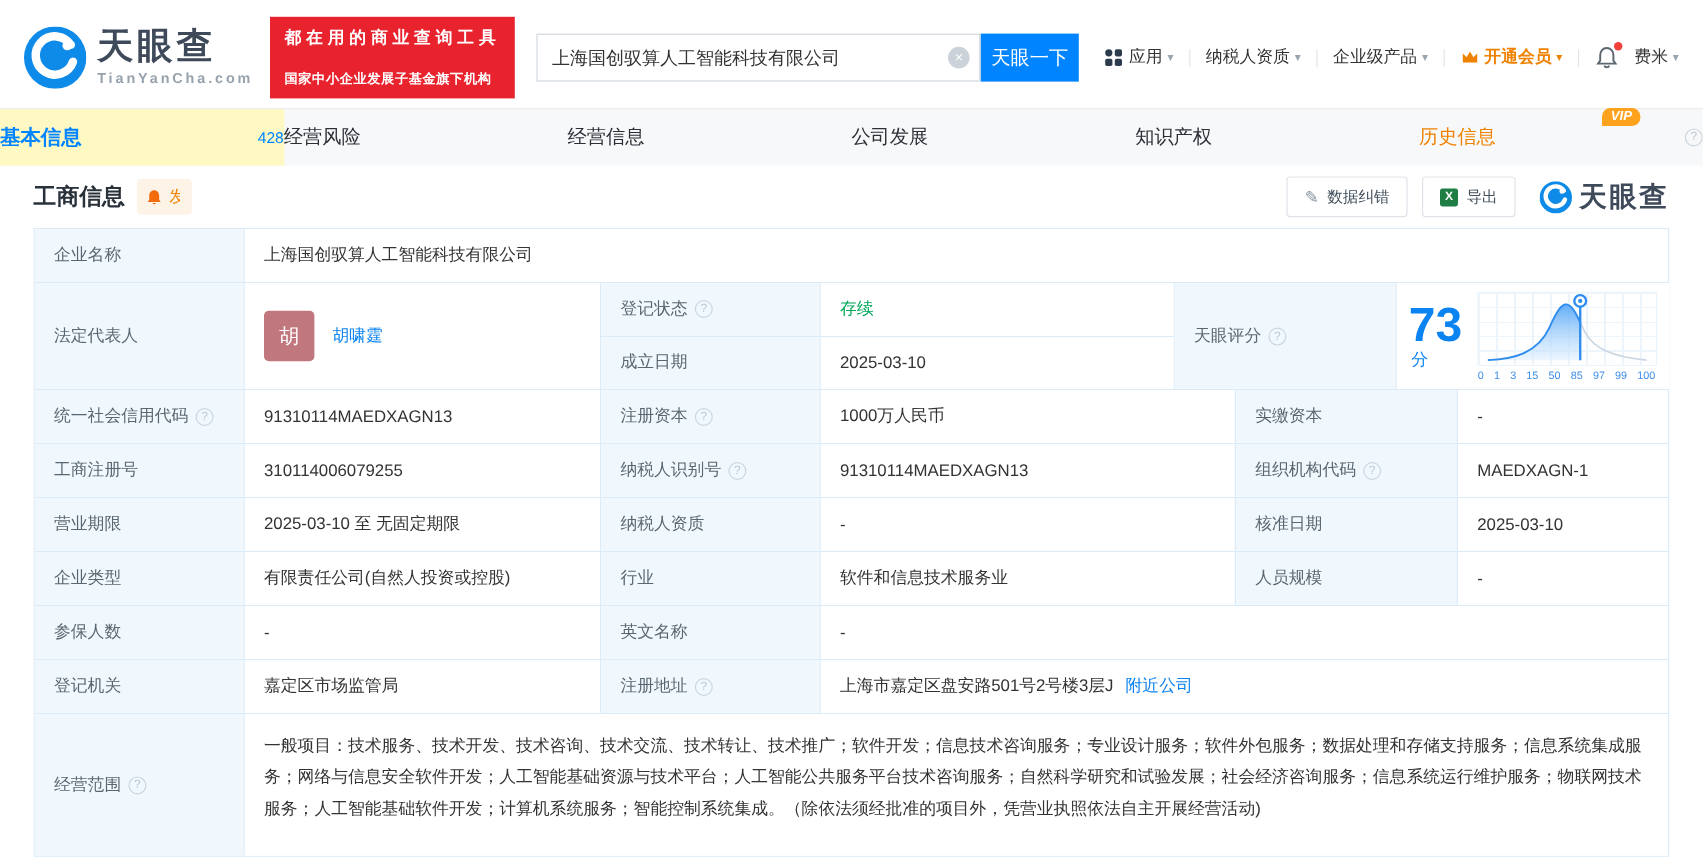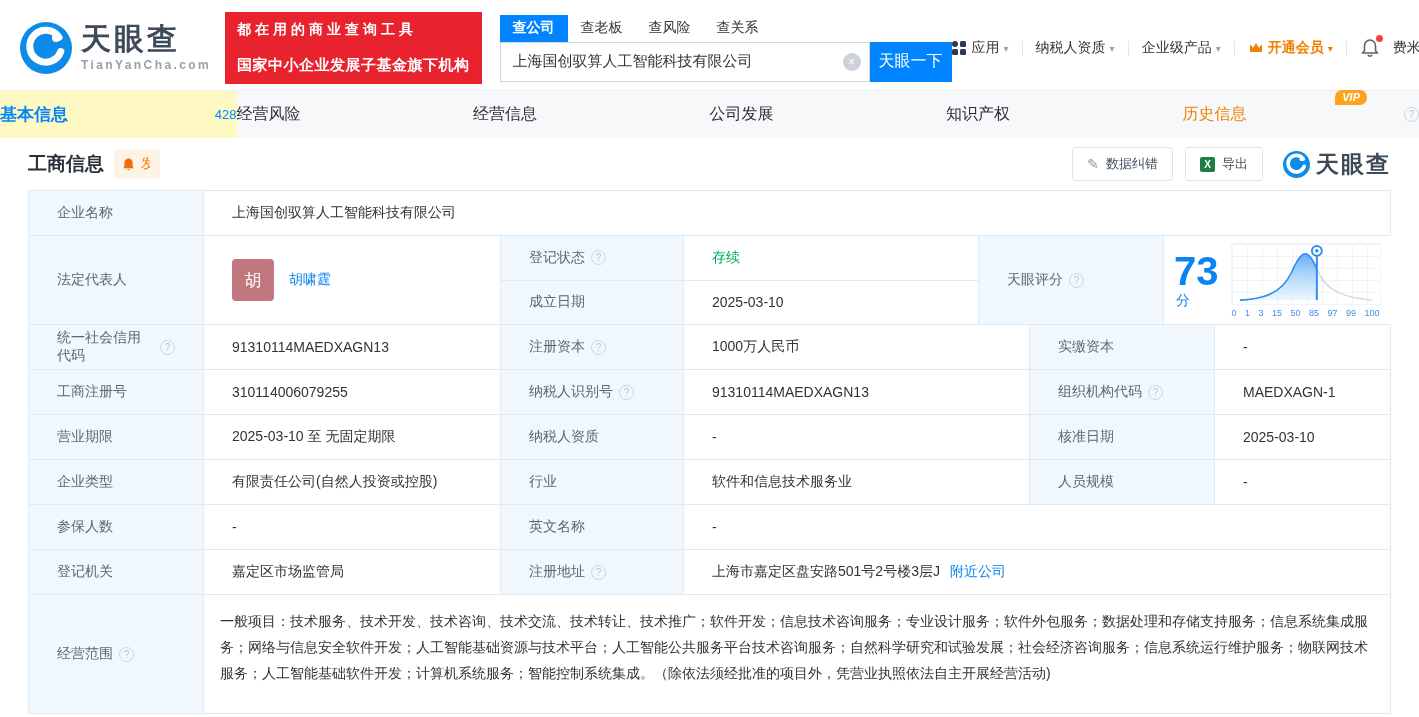--- a/index.html
+++ b/index.html
@@ -7,21 +7,21 @@
     font-family:"Liberation Sans","DejaVu Sans",sans-serif; color:#333; }
 
   
   .topbar { display:flex; align-items:center; padding:12px 20px 6px 20px; height:90px; }
   .logo { display:flex; align-items:center; gap:9px; }
   .logo-icon { width:52px; height:52px; flex:none; }
   .logo-cn { font-size:30px; font-weight:700; color:#3e4a5a; letter-spacing:3px; line-height:1; }
   .logo-en { font-size:12px; color:#97a2ad; letter-spacing:2.4px; margin-top:4px; font-weight:700; }
   .banner { background:#e8232e; color:#fff; padding:9px 12px; margin-left:14px; text-align:left; flex:none; }
   .banner .l1 { font-size:14px; font-weight:700; letter-spacing:4px; }
-  .banner .l2 { font-size:15px; font-weight:700; letter-spacing:0.5px; margin-top:17px; }
+  .banner .l2 { font-size:11px; font-weight:700; letter-spacing:0.5px; margin-top:17px; }
 
   .searchbox { margin-left:18px; }
   .stabs { display:flex; align-items:flex-end; }
   .stab { font-size:14px; padding:4px 13px 5px; color:#333; cursor:pointer; }
   .stab.active { background:#0084ff; color:#fff; font-weight:700; }
   .sbar { display:flex; }
   .sinput-wrap { position:relative; width:370px; }
   .sinput { width:370px; height:40px; border:1px solid #d2d8de; padding:0 36px 0 12px;
     font-size:15px; color:#333; outline:none; font-family:inherit; }
   .clear-icon { position:absolute; right:9px; top:11px; width:18px; height:18px; border-radius:50%;
@@ -66,21 +66,21 @@
   .edit-glyph { color:#8a97a3; font-size:14px; }
   .excel-icon { width:15px; height:15px; background:#1e7e43; border-radius:2px; color:#fff; font-size:10px;
     font-weight:700; display:flex; align-items:center; justify-content:center; }
   .mini-logo { display:flex; align-items:center; gap:6px; margin-left:8px; }
   .mini-logo .txt { font-size:23px; font-weight:700; color:#3e4a5a; letter-spacing:2px; }
   .mini-logo svg { width:27px; height:27px; }
 
   
   .table { margin:0 28px; border:1px solid #dcebf8; border-bottom:none; }
   .trow { display:flex; border-bottom:1px solid #dcebf8; }
-  .cell { display:flex; align-items:center; padding:0 28px; min-height:44px; font-size:14px;
+  .cell { display:flex; align-items:center; padding:0 16px; min-height:44px; font-size:14px;
     border-right:1px solid #dcebf8; }
   .cell.last { border-right:none; }
   .lbl { background:#f0f8fe; color:#5b6770; }
   .val { background:#fff; color:#333; }
   .w-l1 { width:175px; flex:none; } .w-v1 { width:297px; flex:none; }
   .w-l2 { width:183px; flex:none; } .w-v2 { width:346px; flex:none; }
   .w-l3 { width:185px; flex:none; } .w-v3 { flex:1; }
   .grow { flex:1; }
   .trow-tall .cell { min-height:88px; }
   .nest { width:478px; flex:none; display:flex; flex-direction:column; border-right:1px solid #dcebf8; }
@@ -123,26 +123,20 @@
       <div class="logo-en">TianYanCha.com</div>
     </div>
   </div>
 
   <div class="banner">
     <div class="l1">都在用的商业查询工具</div>
     <div class="l2">国家中小企业发展子基金旗下机构</div>
   </div>
 
   <div class="searchbox">
-    <div class="stabs">
-      <div class="stab active">查公司</div>
-      <div class="stab">查老板</div>
-      <div class="stab">查风险</div>
-      <div class="stab">查关系</div>
-    </div>
     <div class="sbar">
       <div class="sinput-wrap">
         <input class="sinput" type="text" value="上海国创驭算人工智能科技有限公司" style="">
         <span class="clear-icon">×</span>
       </div>
       <button class="sbtn">天眼一下</button>
     </div>
   </div>
 
   <div class="topmenu">

